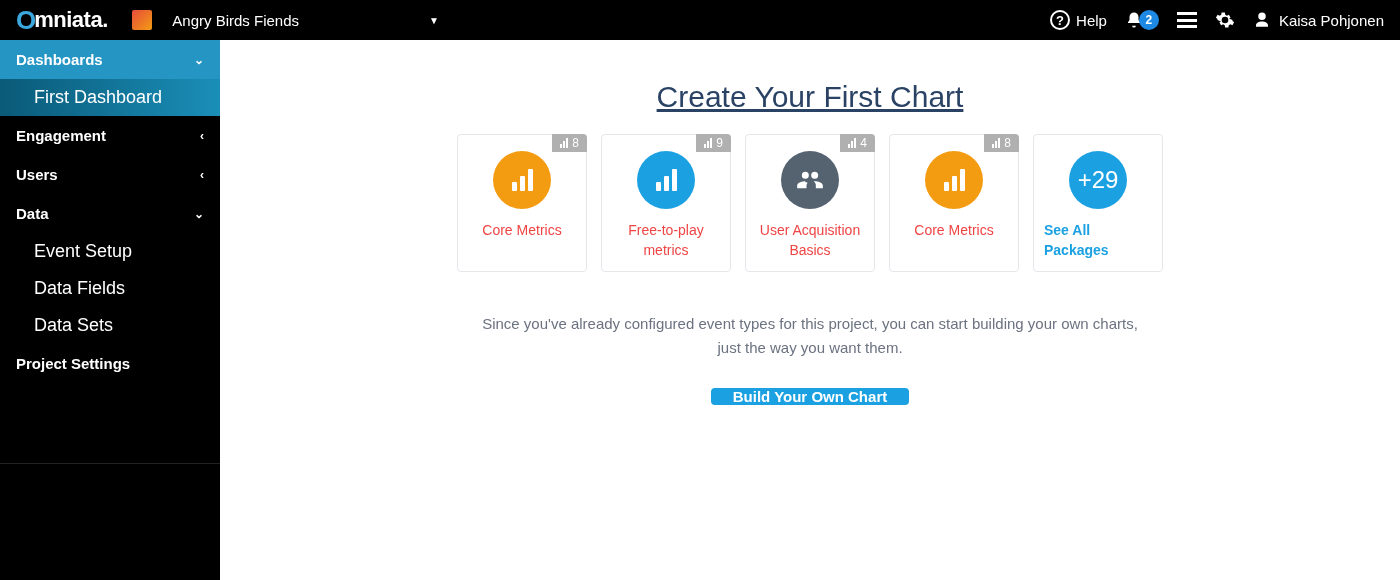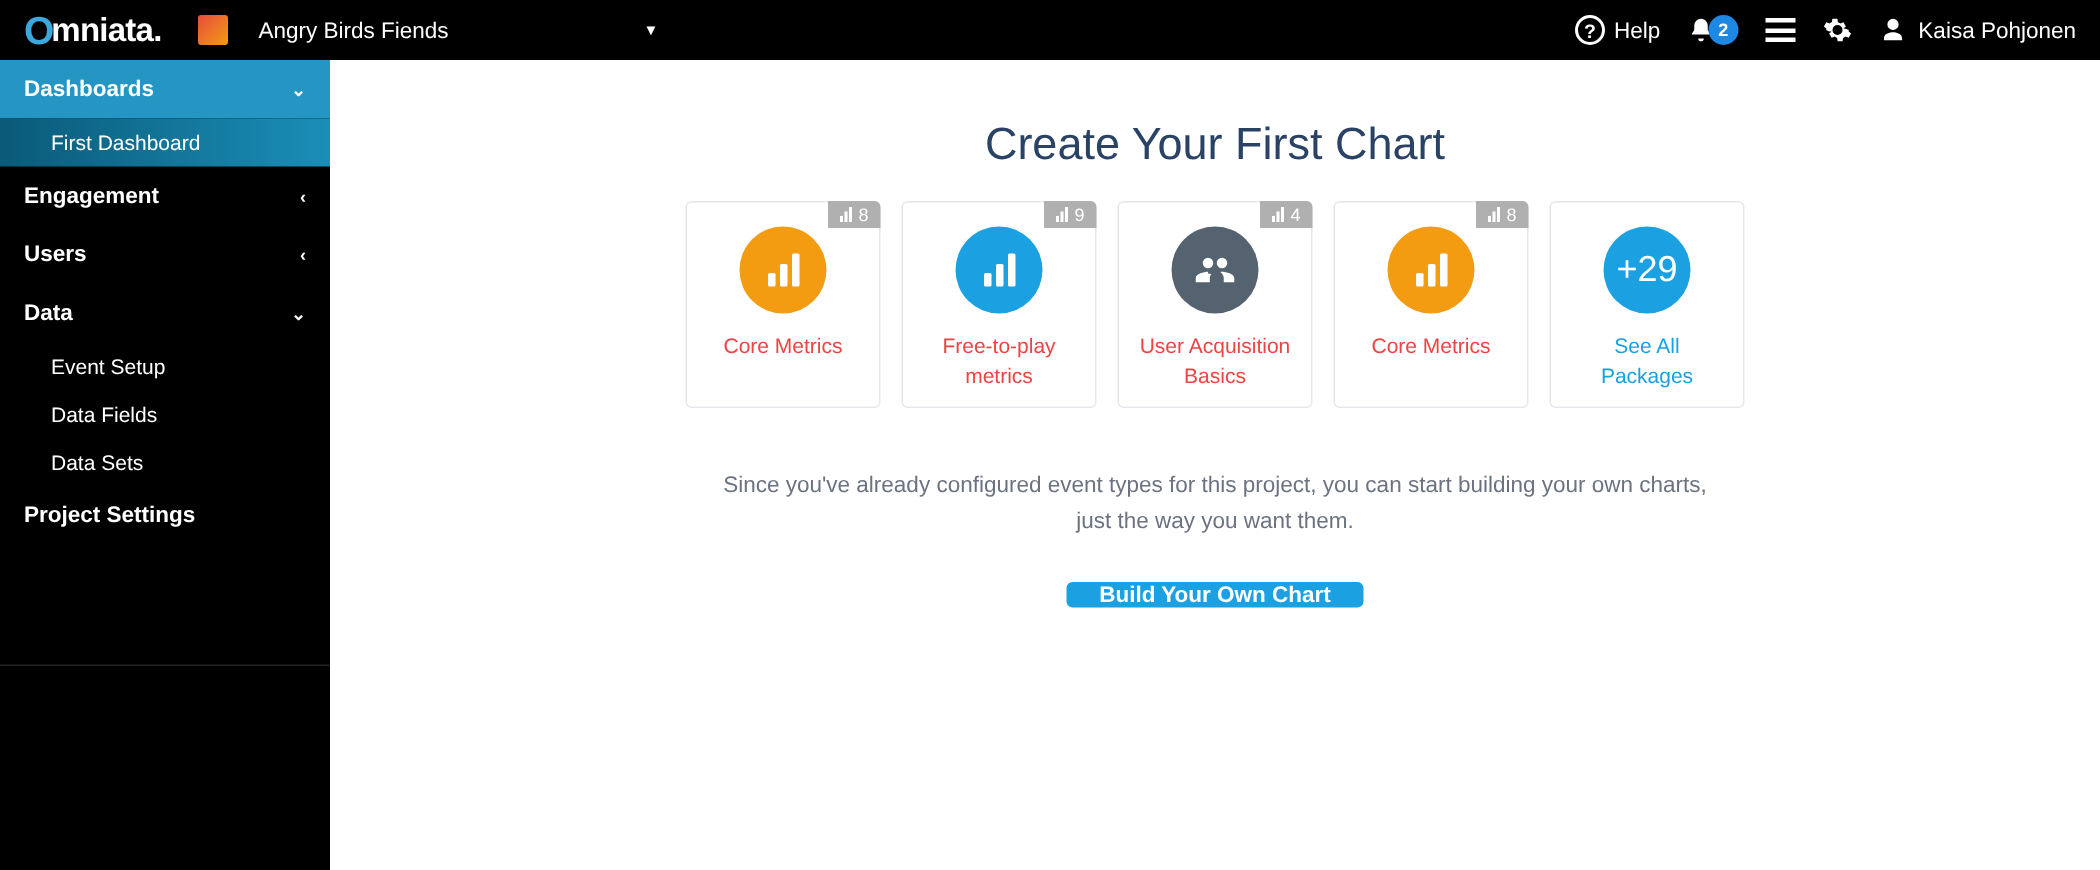--- a/index.html
+++ b/index.html
@@ -25,45 +25,45 @@
     .stack-icon div { height: 3px; background: #fff; }
     .gear-icon { cursor: pointer; }
     .user-group { display: flex; align-items: center; gap: 8px; cursor: pointer; }
     .user-icon { width: 18px; height: 18px; }
     .user-name { font-size: 15px; }
     
     .layout { display: flex; height: 556px; }
     .sidebar { width: 220px; background: #000; color: #fff; display: flex; flex-direction: column; }
     .nav-item { padding: 11px 16px; font-size: 15px; font-weight: 600; display: flex; align-items: center; justify-content: space-between; cursor: pointer; }
     .nav-item.active { background: #2596c4; }
-    .nav-sub { padding: 8px 28px 8px 34px; font-size: 14px; font-weight: 400; cursor: pointer; }
+    .nav-sub { padding: 8px 28px 8px 34px; font-size: 18px; font-weight: 400; cursor: pointer; }
     .nav-sub.current { background: linear-gradient(to right, #0a5a78, #1a8eb8); }
     .chevron { font-size: 12px; }
     .sidebar-divider { height: 1px; background: #222; margin-top: 80px; }
     
     .main { flex: 1; background: #fff; padding: 40px 40px 20px; overflow-y: auto; display: flex; flex-direction: column; align-items: center; }
-    .main-title { font-size: 30px; font-weight: 400; color: #2a4365; margin-bottom: 20px; }
+    .main-title { font-size: 30px; font-weight: 400; color: #2a4365; margin-bottom: 20px; text-decoration: underline; }
     .main-subtitle { font-size: 15px; color: #6b7280; text-align: center; max-width: 620px; line-height: 1.6; margin-bottom: 40px; }
     
     .cards { display: flex; gap: 14px; margin-bottom: 40px; }
     .card { width: 130px; height: 138px; border: 1px solid #e5e7eb; border-radius: 4px; position: relative; display: flex; flex-direction: column; align-items: center; padding: 16px 10px 10px; cursor: pointer; }
     .card-badge { position: absolute; top: -1px; right: -1px; background: #b0b0b0; color: #fff; padding: 2px 8px; font-size: 12px; display: flex; align-items: center; gap: 4px; border-top-right-radius: 4px; }
     .badge-bars { display: flex; align-items: flex-end; gap: 1px; height: 10px; }
     .badge-bars span { width: 2px; background: #fff; }
     .badge-bars span:nth-child(1){ height: 4px; } .badge-bars span:nth-child(2){ height: 7px; } .badge-bars span:nth-child(3){ height: 10px; }
     .card-circle { width: 58px; height: 58px; border-radius: 50%; display: flex; align-items: center; justify-content: center; margin-bottom: 12px; }
     .circle-orange { background: #f39c12; }
     .circle-blue { background: #1ba1e2; }
     .circle-dark { background: #556270; }
     .card-bars { display: flex; align-items: flex-end; gap: 3px; height: 22px; }
     .card-bars span { width: 5px; background: #fff; border-radius: 1px; }
     .card-bars span:nth-child(1){ height: 9px; } .card-bars span:nth-child(2){ height: 15px; } .card-bars span:nth-child(3){ height: 22px; }
     .card-label { font-size: 14px; color: #ef4444; text-align: center; line-height: 1.4; }
     .card-plus { width: 58px; height: 58px; border-radius: 50%; background: #1ba1e2; display: flex; align-items: center; justify-content: center; color: #fff; font-size: 24px; font-weight: 300; margin-bottom: 12px; }
-    .card-link { color: #1ba1e2; font-size: 14px; text-align: center; line-height: 1.4; }
+    .card-link { color: #1ba1e2; font-size: 14px; text-align: left; line-height: 1.4; font-weight: bold; }
     
     .bottom-text { font-size: 15px; color: #6b7280; text-align: center; max-width: 660px; line-height: 1.6; margin-bottom: 28px; }
     .cta-button { background: #1ba1e2; color: #fff; border: none; padding: 0 22px; font-size: 15px; font-weight: 600; border-radius: 4px; cursor: pointer; }
   </style>
 </head>
 <body>
 
 <div class="topbar">
   <div class="logo">
     <span class="logo-o">O</span>

